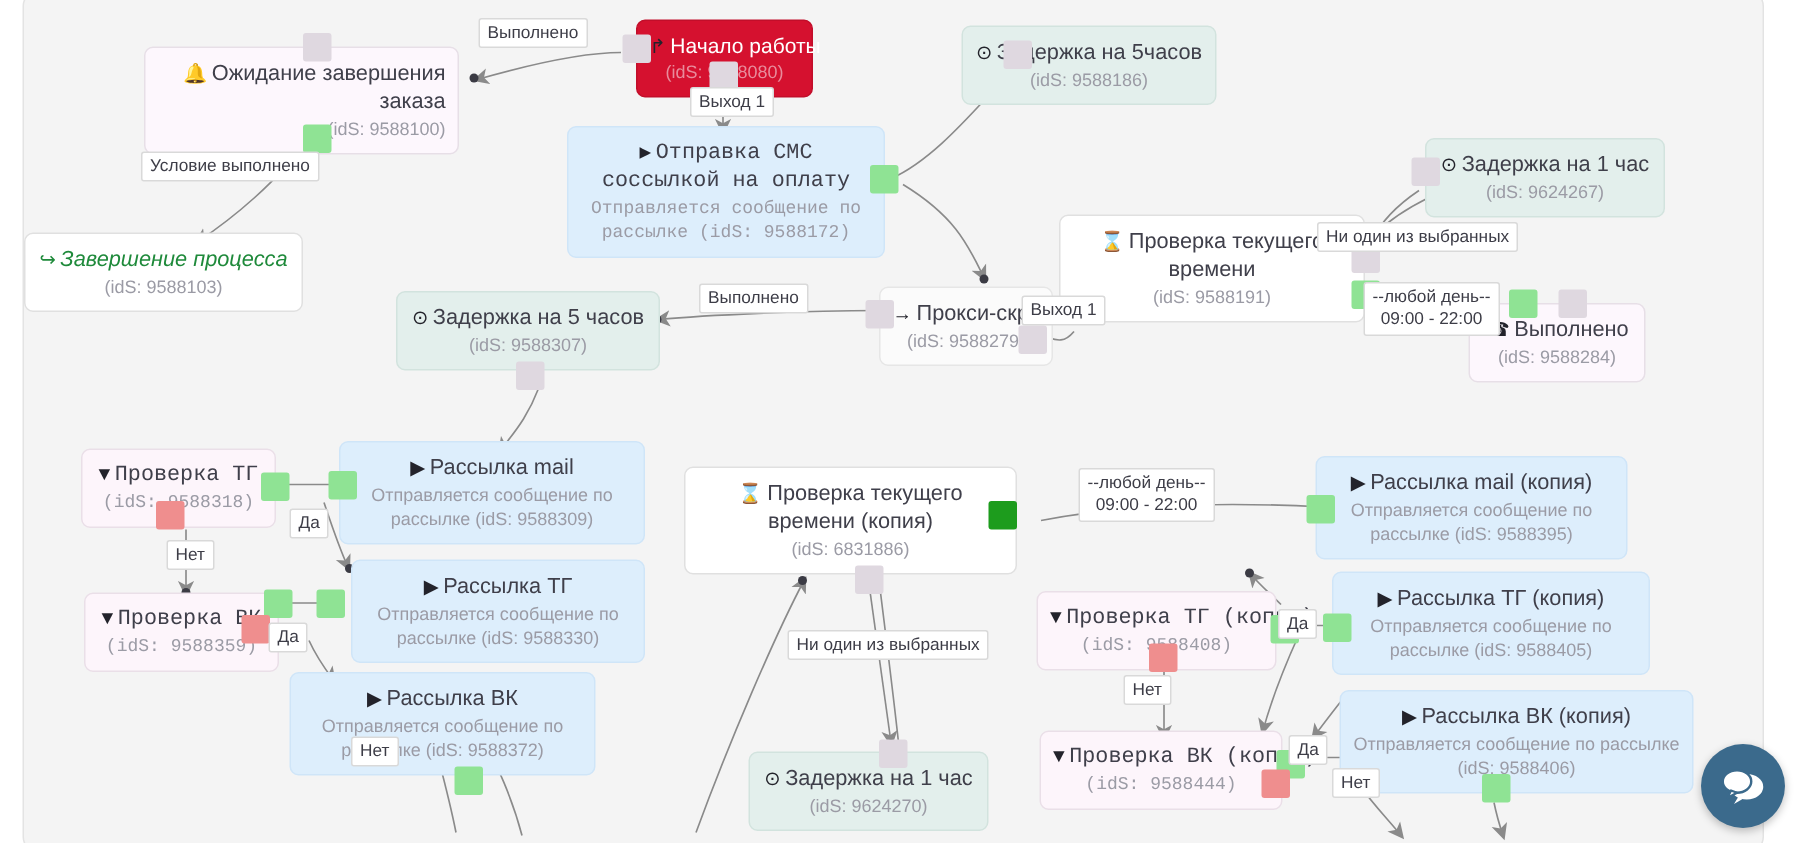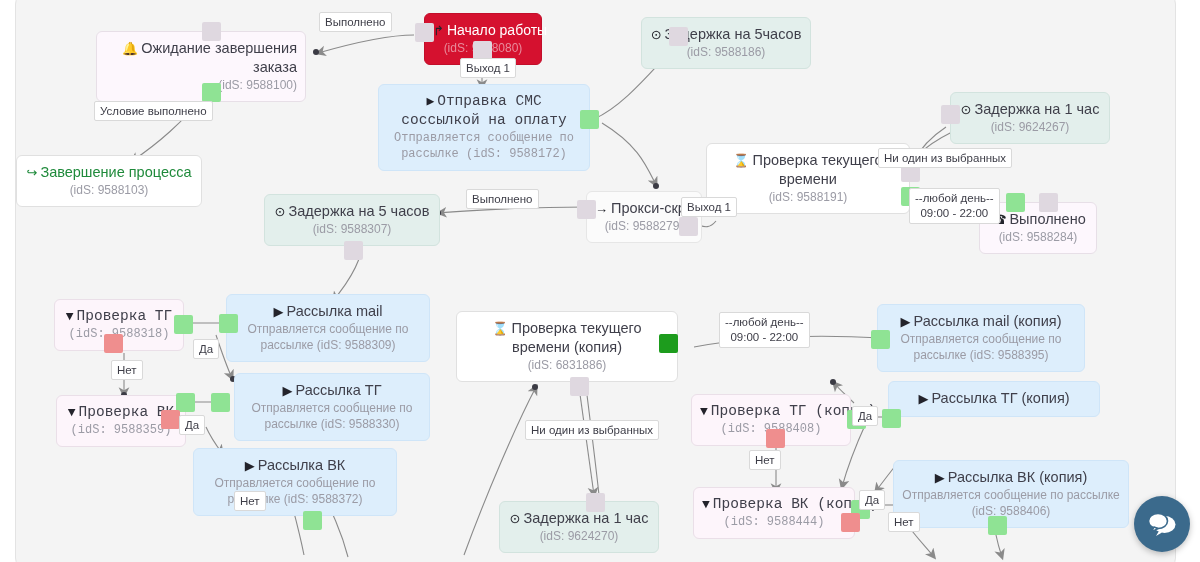--- a/index.html
+++ b/index.html
@@ -48,21 +48,21 @@
   }
   .node .ico { font-size: 13px; color:#23232b; margin-right:3px; }
 
   
   .n-start { background:#d5112f; border-color:#c20e2a; }
   .n-start .title { color:#ffffff; font-size:14px; }
   .n-start .sub { color:#e88b9b; }
 
   .n-wait  { background:#fdf7fd; border-color:#e7dfe7; }
   .n-end   { background:#ffffff; border-color:#e0e0e0; }
-  .n-end .title { color:#1f8a3b; }
+  .n-end .title { color:#1f8a3b;font-style:italic; }
   .n-end .ico { color:#1f8a3b; }
 
   .n-delay { background:#e3efec; border-color:#d2e3de; }
   .n-msg   { background:#ddeefc; border-color:#cfe5f8; }
   .n-cond  { background:#ffffff; border-color:#e0e0e0; }
   .n-filter{ background:#fdf5fb; border-color:#eadfe8;font-family:Liberation Mono, monospace; }
   .n-call  { background:#fdf7fd; border-color:#e7dfe7; }
   .n-proxy { background:#fbfbfb; border-color:#e6e6e6; }
 
   
@@ -317,20 +317,21 @@
     <div class="port red" style="left:825px; top:518px;"></div>
 
     <div class="node n-msg wrap" style="left:861px; top:309px; width:208px;">
       <div class="title"><span class="ico">▶</span><span>Рассылка mail (копия)</span></div>
       <div class="sub">Отправляется сообщение по рассылке (idS: 9588395)</div>
     </div>
     <div class="port green" style="left:855px; top:335px;"></div>
 
     <div class="node n-msg wrap" style="left:872px; top:386px; width:212px;">
       <div class="title"><span class="ico">▶</span><span>Рассылка ТГ (копия)</span></div>
+      <div class="sub">Отправляется сообщение по рассылке (idS: 9588405)</div>
     </div>
     <div class="port green" style="left:866px; top:414px;"></div>
 
     <div class="node n-msg wrap" style="left:877px; top:465px; width:236px;">
       <div class="title"><span class="ico">▶</span><span>Рассылка ВК (копия)</span></div>
       <div class="sub">Отправляется сообщение по рассылке (idS: 9588406)</div>
     </div>
     <div class="port green" style="left:972px; top:521px;"></div>
 
     <div class="elabel" style="left:303px; top:17px;">Выполнено</div>

